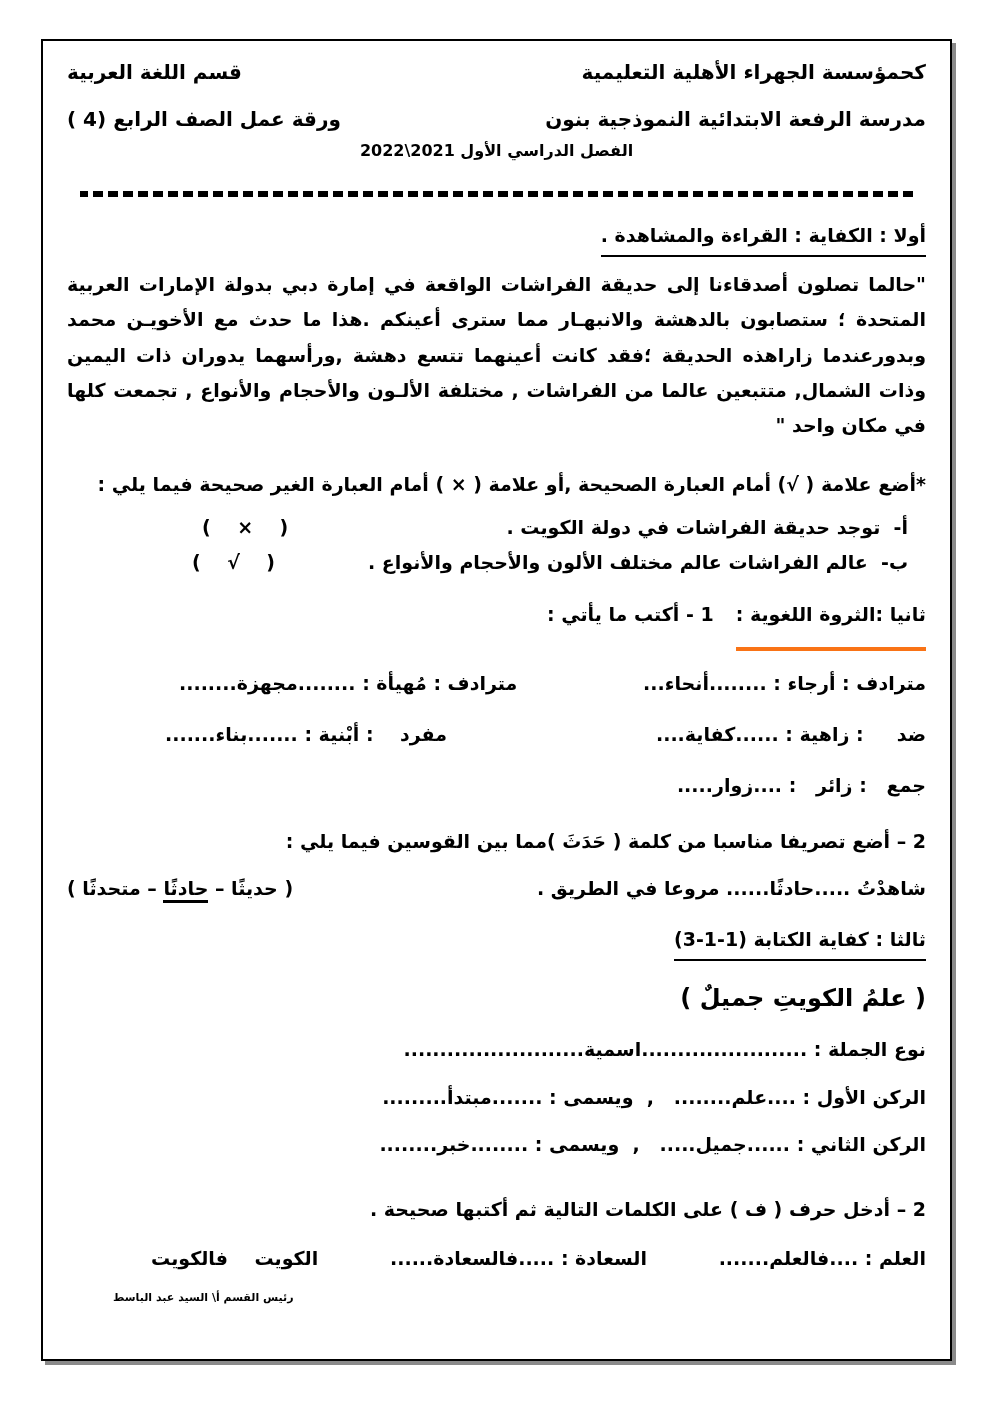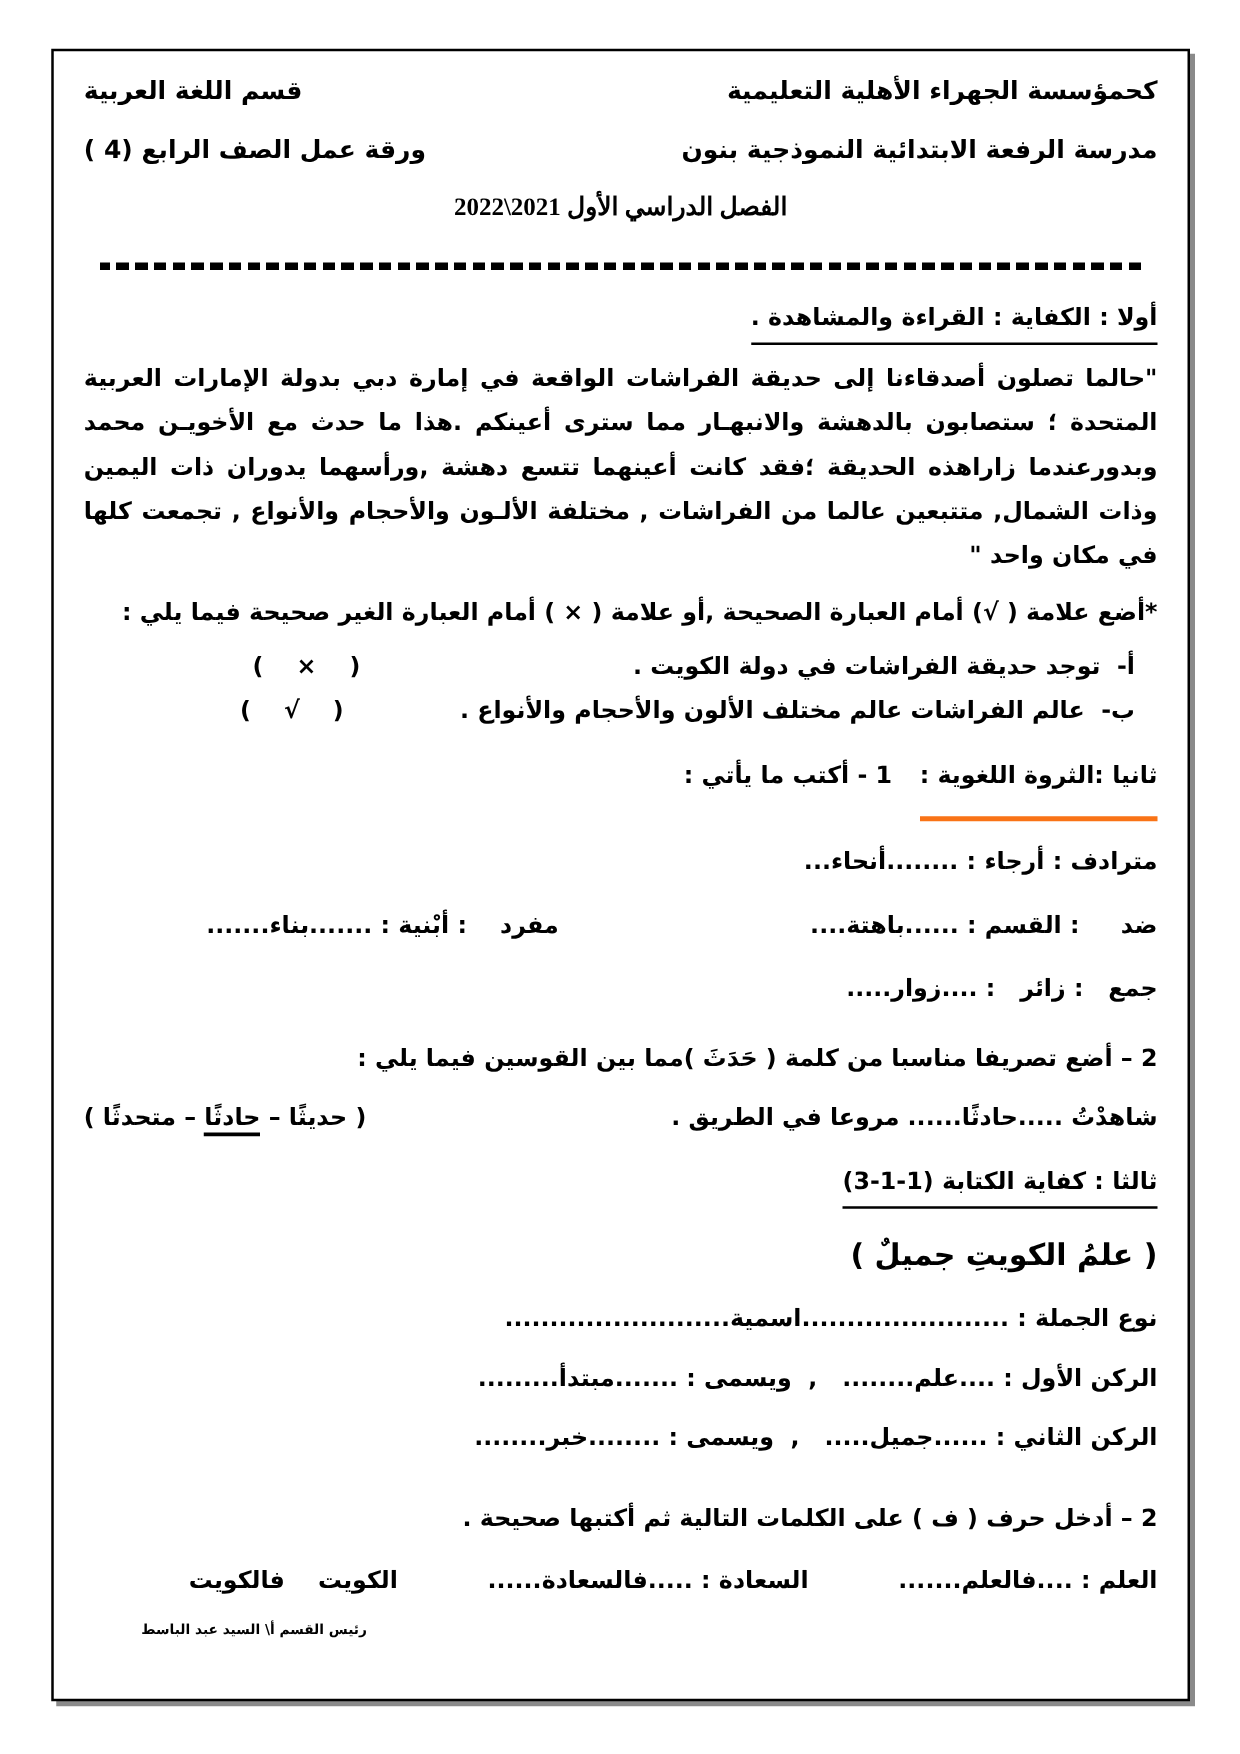--- a/index.html
+++ b/index.html
@@ -24,32 +24,32 @@
     text-align: right;
     color: #000;
     font-weight: 700;
     font-size: 19px;
   }
   .line { white-space: pre-wrap; line-height: 1.75; }
   .row { display: flex; justify-content: space-between; align-items: baseline; }
   .rowstart { display: flex; justify-content: flex-start; align-items: baseline; }
   .hdr { font-size: 20px; }
   .h2row { margin-top: 12px; }
-  .term { margin-top: 12px; text-align: center; font-size: 20px; font-family: Liberation Serif, serif; }
+  .term { text-align: center; font-size: 16px; }
   .sep {
     margin: 26px auto 0 auto;
     width: 97%;
     height: 6px;
     background: repeating-linear-gradient(to left, #000 0 10px, transparent 10px 15px);
   }
   .s1title { margin-top: 22px; }
   .ul2 { display: inline-block; border-bottom: 2px solid #000; padding-bottom: 3px; }
   .ul4 { display: inline-block; border-bottom: 4px solid #f97316; padding-bottom: 16px; }
   .passage { margin-top: 10px; text-align: justify; line-height: 1.85; }
-  .tfinst { margin-top: 12px; }
+  .tfinst { margin-top: 25px; }
   .tfa { margin-top: 10px; }
   .tfb { margin-top: 2px; }
   .tftext { padding-right: 18px; }
   .mark-a { margin-left: 135px; }
   .mark-b { margin-left: 125px; }
   .s2head { margin-top: 18px; }
   .q1gap { margin-right: 22px; }
   .vrow1 { margin-top: 16px; padding-left: 112px; }
   .vrow2 { margin-top: 18px; padding-left: 98px; }
   .vrow3 { margin-top: 18px; }
@@ -100,24 +100,25 @@
     <span class="line mark-b">(    √    )</span>
   </div>
 
   <div class="rowstart s2head">
     <span class="ul4 line">ثانيا :الثروة اللغوية :</span>
     <span class="line q1gap">1 - أكتب ما يأتي :</span>
   </div>
 
   <div class="row vrow1">
     <span class="line">مترادف : أرجاء : ........أنحاء...</span>
+    <span class="line">مترادف : مُهيأة : ........مجهزة........</span>
   </div>
 
   <div class="row vrow2">
-    <span class="line">ضد     : القسم : ......باهتة....</span>
+    <span class="line">ضد     : زاهية : ......كفاية....</span>
     <span class="line">مفرد    : أبْنية : .......بناء.......</span>
   </div>
 
   <div class="vrow3 line">جمع   : زائر   : ....زوار.....</div>
 
   <div class="vq2 line">2 – أضع تصريفا مناسبا من كلمة ( حَدَثَ )مما بين القوسين فيما يلي :</div>
 
   <div class="row vans">
     <span class="line">شاهدْتُ .....حادثًا...... مروعا في الطريق .</span>
     <span class="line"><span class="line">( حديثًا – </span><span class="line uanswer">حادثًا</span><span class="line"> – متحدثًا )</span></span>

